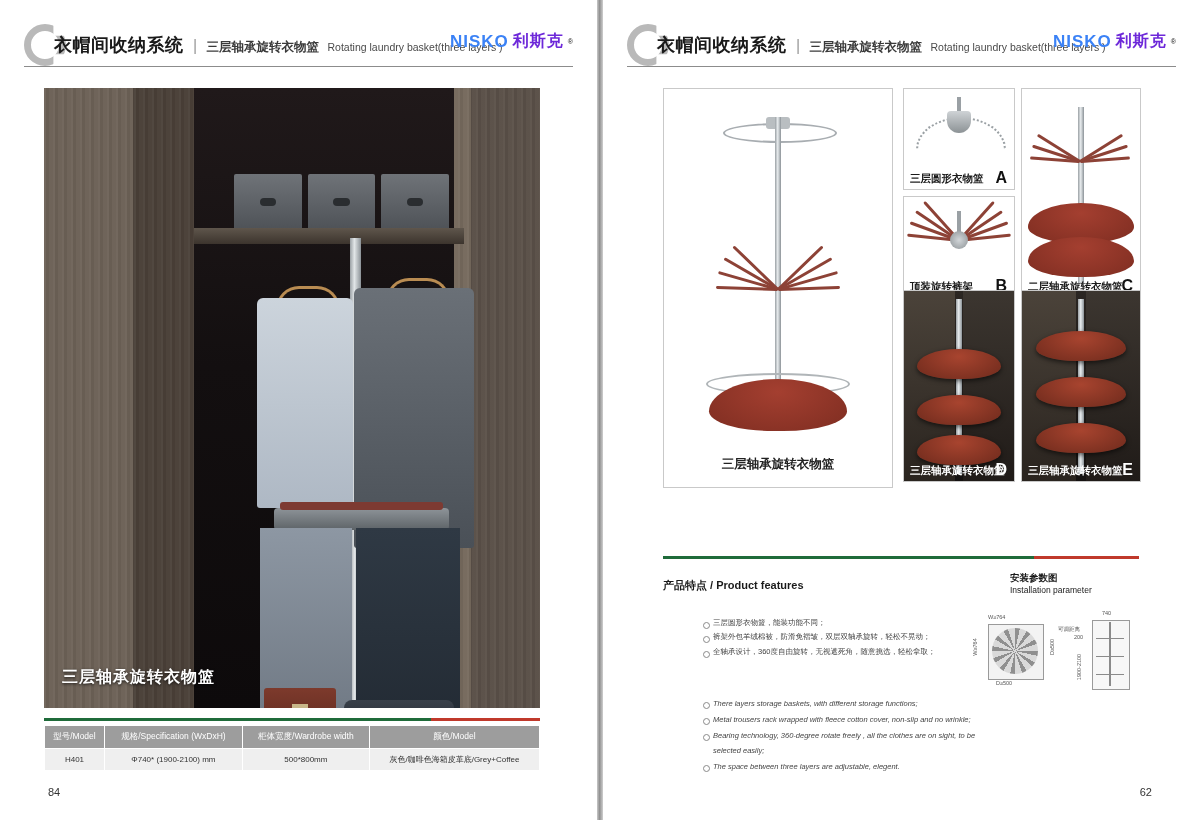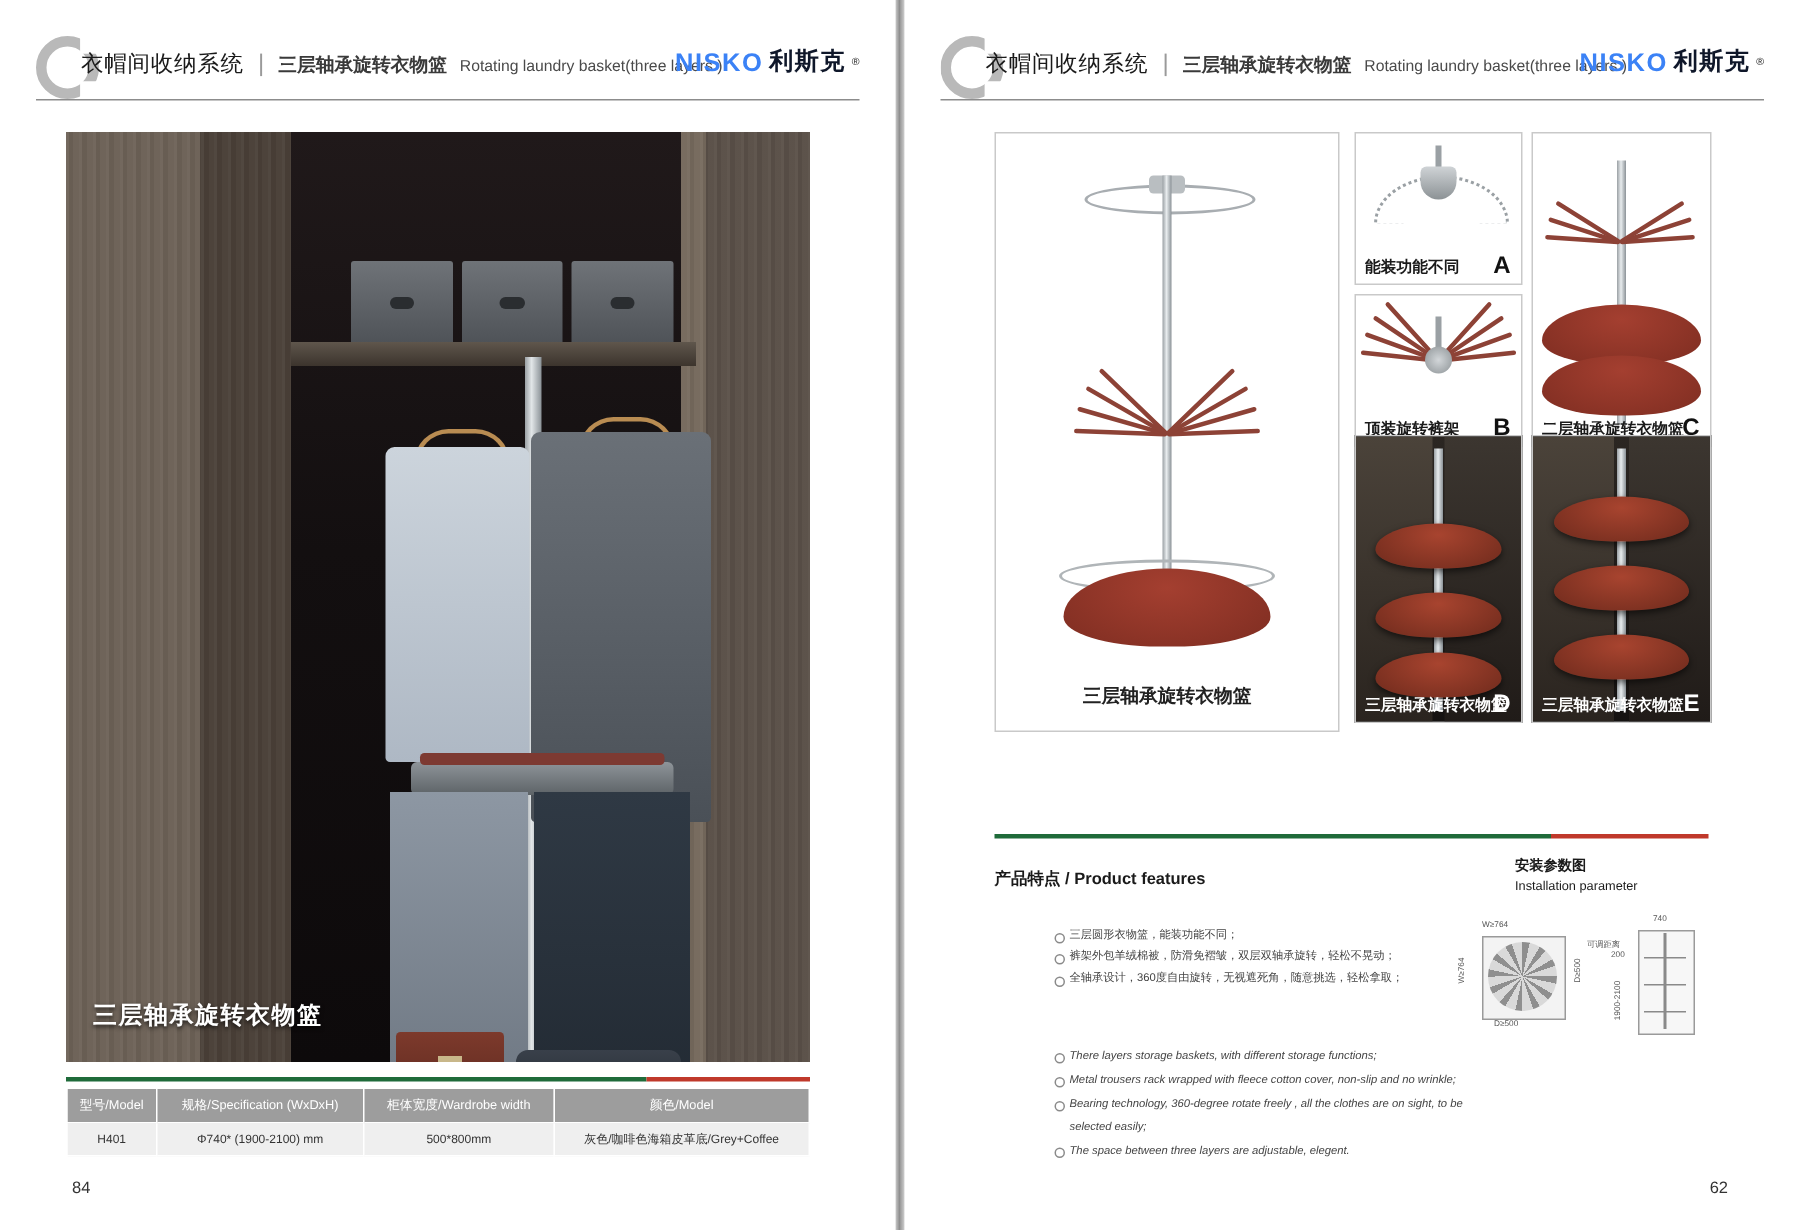--- a/index.html
+++ b/index.html
@@ -17,27 +17,27 @@
 
   
   .hdr{position:absolute;top:22px;left:24px;right:24px;height:46px;}
   .hdr .rule{position:absolute;left:0;right:0;top:44px;height:1px;background:#8c8c8c;}
   .cmark{
     position:absolute;left:0;top:2px;width:42px;height:42px;border-radius:50%;
     border:7px solid #b9b9b9;box-sizing:border-box;
     clip-path:polygon(0 0,70% 0,70% 28%,100% 28%,100% 72%,70% 72%,70% 100%,0 100%);
   }
   .hdr-txt{position:absolute;left:30px;top:11px;white-space:nowrap;}
-  .hdr-cn{font-size:15px;color:#1a1a1a;font-weight:normal;letter-spacing:.5px;}
+  .hdr-cn{font-size:18px;color:#1a1a1a;font-weight:bold;letter-spacing:.5px;}
   .hdr-bar{display:inline-block;color:#9a9a9a;font-weight:normal;margin:0 5px;}
   .hdr-cn2{font-size:12.5px;color:#3a3a3a;font-weight:bold;}
   .hdr-en{font-size:10.5px;color:#4a4a4a;margin-left:4px;font-weight:normal;}
   .logo{position:absolute;right:0;top:9px;display:flex;align-items:center;gap:4px;}
   .logo .nisko{font-size:17px;font-weight:bold;color:#3b82f6;letter-spacing:1px;}
-  .logo .cn{font-size:16px;font-weight:bold;color:#0f172a;letter-spacing:1px;}
+  .logo .cn{font-size:16px;font-weight:bold;color:#6d28d9;letter-spacing:1px;}
   .logo .tm{font-size:7px;vertical-align:super;color:#111;}
 
   
   .mainphoto{
     position:absolute;left:44px;top:88px;width:496px;height:620px;
     background:
       linear-gradient(90deg,#6d6257 0 18%, #4a4038 18% 36%, #6f6458 36% 52%, #554a41 52% 70%, #766a5d 70% 86%, #5a5048 86% 100%);
     overflow:hidden;
   }
   .wood-grain{position:absolute;inset:0;
@@ -275,21 +275,21 @@
       </div>
       <div class="lbl">三层轴承旋转衣物篮</div>
     </div>
 
     <div class="thumb tA">
       <div class="mini-hanger">
         <div class="stem"></div>
         <div class="arc"></div>
         <div class="cone"></div>
       </div>
-      <div class="cap">能装功能不同</div>
+      <div class="cap">三层圆形衣物篮</div>
       <div class="key">A</div>
     </div>
 
     <div class="thumb tB">
       <div class="mini-fan">
         <div class="stem"></div>
         <i style="transform:rotate(186deg)"></i>
         <i style="transform:rotate(200deg)"></i>
         <i style="transform:rotate(214deg)"></i>
         <i style="transform:rotate(228deg)"></i>

